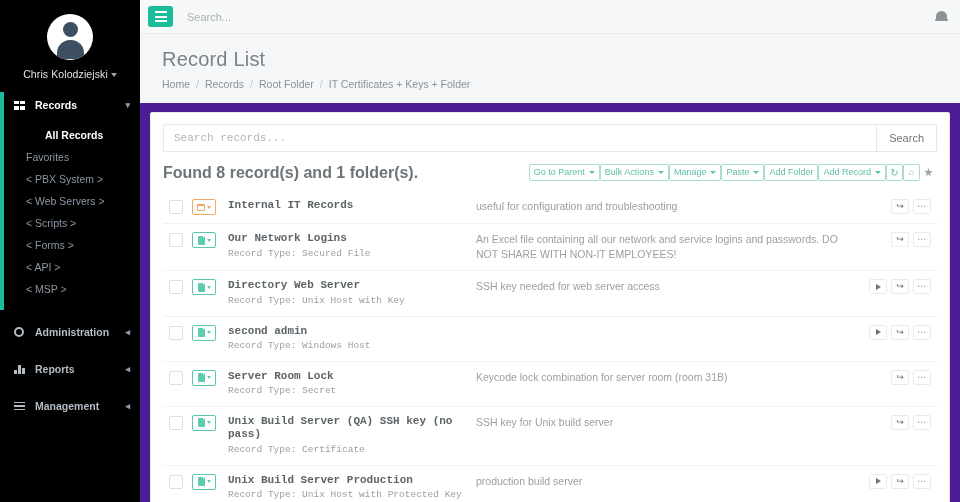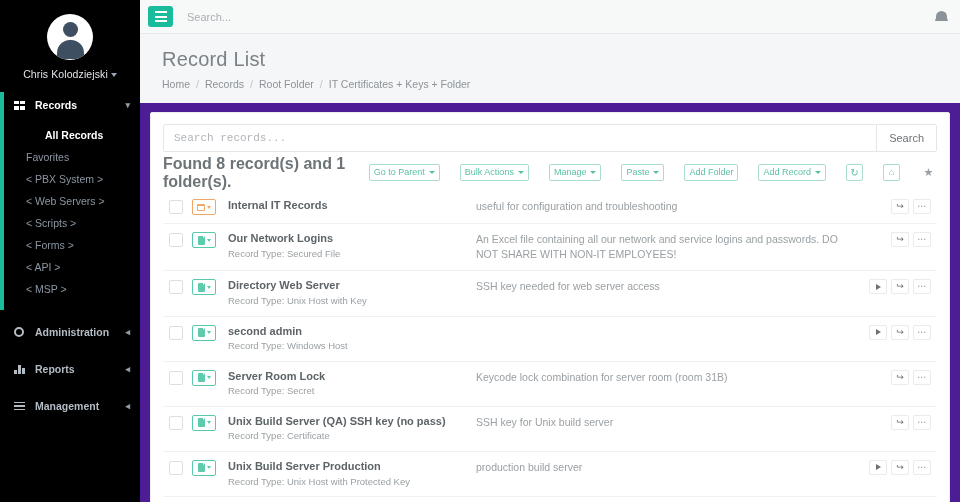--- a/index.html
+++ b/index.html
@@ -143,21 +143,21 @@
   .search-btn {
     border: none; border-left: 1px solid #e4e6e7; background: #fff;
     padding: 0 12px; font-size: 11px; color: #6f7478; cursor: pointer;
     font-family: "Liberation Sans", sans-serif;
   }
 
   .metarow {
     display: flex; align-items: center; margin-top: 11px; height: 19px;
   }
   .found { font-size: 16px; font-weight: bold; color: #6d7478; }
-  .tools { margin-left: auto; display: flex; align-items: center; gap: 20px; }
+  .tools { margin-left: auto; display: flex; align-items: center; gap: 0; }
   .tbtn {
     border: 1px solid #a8ddd0; border-radius: 2px; background: #fff;
     color: #5cbfa7; font-size: 9px; height: 17px; padding: 0 4px;
     display: flex; align-items: center; cursor: pointer; white-space: nowrap;
     font-family: "Liberation Sans", sans-serif; line-height: 1;
   }
   .tbtn .cd {
     display:inline-block; width:0; height:0; margin-left:4px;
     border-left:3px solid transparent; border-right:3px solid transparent;
     border-top:3.5px solid #5cbfa7;
@@ -196,21 +196,21 @@
   .fold-g {
     width: 8px; height: 7px; border: 1.4px solid #f0a868; border-radius: 1px;
     border-top-width: 2.6px;
   }
   .mini-c {
     width:0;height:0;border-left:2.5px solid transparent;
     border-right:2.5px solid transparent;border-top:3px solid #5fcbae;
   }
   .mini-c.orange { border-top-color: #f0a868; }
 
-  .namecol { flex: 0 0 248px; padding-right: 6px; }
+  .namecol { flex: 0 0 248px; padding-right: 6px; font-family: Liberation Mono, monospace; }
   .rec-name { font-size: 11px; font-weight: bold; color: #5d6468; line-height: 1.25; }
   .rec-type { font-size: 9.5px; color: #9aa0a4; margin-top: 2px; line-height: 1.3; }
   .desccol { flex: 1; font-size: 10.5px; color: #9aa0a4; line-height: 1.45; padding-right: 10px; }
 
   .actions { flex: 0 0 78px; display: flex; justify-content: flex-end; gap: 4px; padding-right: 6px; }
   .abtn {
     width: 18px; height: 15px; border: 1px solid #e9ebec; border-radius: 2px;
     background: #fff; display: flex; align-items: center; justify-content: center;
     cursor: pointer; color: #6c7276;
   }

